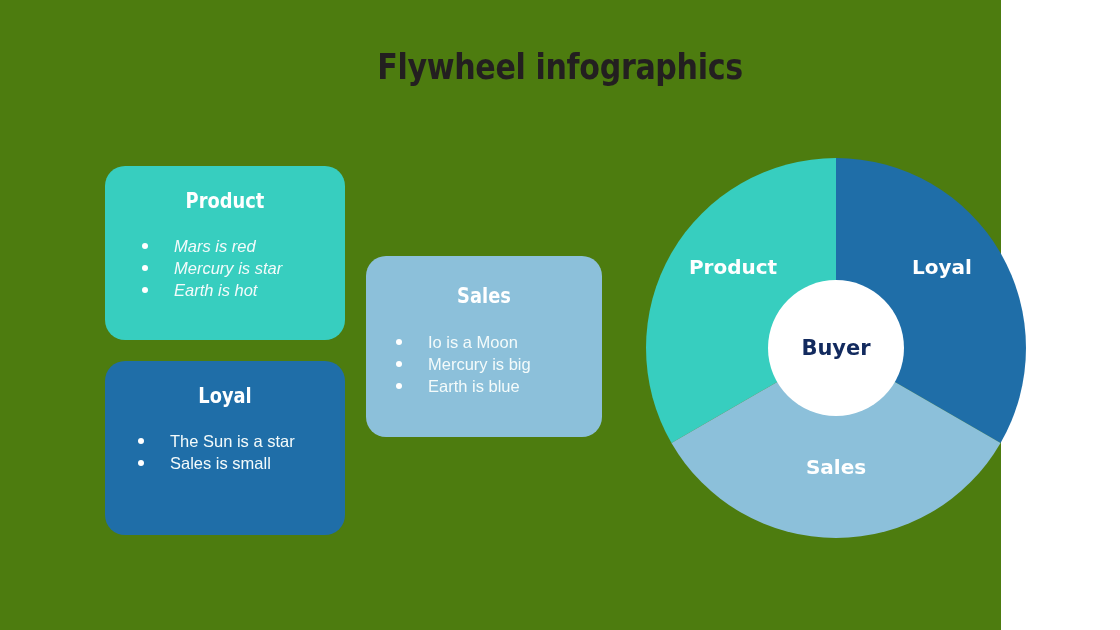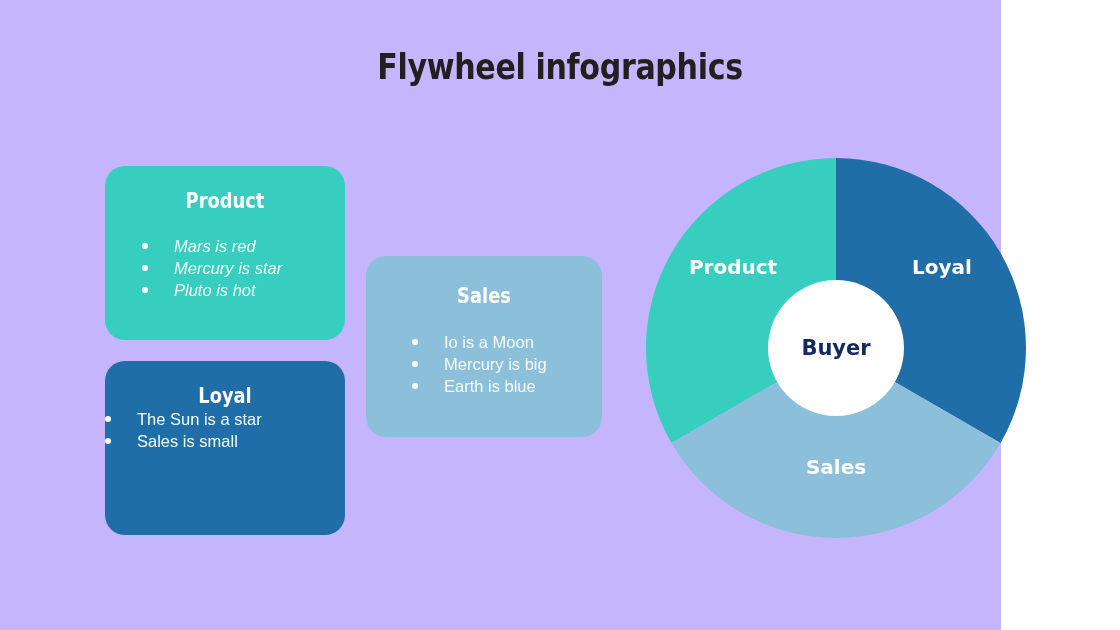--- a/index.html
+++ b/index.html
@@ -11,21 +11,21 @@
     height: 630px;
     background: #ffffff;
     font-family: "Liberation Sans", sans-serif;
     overflow: hidden;
     position: relative;
   }
   .slide {
     position: relative;
     width: 1001px;
     height: 630px;
-    background: #c4b5fd;
+    background: #4d7c0f;
   }
 
   
   .slide-title {
     position: absolute;
     left: 0;
     top: 47px;
     width: 1120px;
     text-align: center;
     font-family: "DejaVu Sans", sans-serif;
@@ -88,31 +88,31 @@
   #card-product ul.bullets { margin-top: 22px; padding-left: 37px; font-style: italic; }
 
   #card-loyal {
     left: 105px;
     top: 361px;
     width: 240px;
     height: 174px;
     background: #1f6ea8;
   }
   #card-loyal .card-title { margin-top: 23px; }
-  #card-loyal ul.bullets { }
+  #card-loyal ul.bullets { margin-top: 22px; padding-left: 33px; }
 
   #card-sales {
     left: 366px;
     top: 256px;
     width: 236px;
     height: 181px;
     background: #8cc0da;
   }
   #card-sales .card-title { margin-top: 28px; }
-  #card-sales ul.bullets { margin-top: 23px; padding-left: 46px; }
+  #card-sales ul.bullets { margin-top: 23px; padding-left: 30px; }
 
   
   #donut-wrap {
     position: absolute;
     left: 646px;
     top: 158px;
     width: 380px;
     height: 380px;
   }
   #donut-svg { display: block; }
@@ -146,21 +146,21 @@
       <li>
         <span class="dot"></span>
         <span>Mars is red</span>
       </li>
       <li>
         <span class="dot"></span>
         <span>Mercury is star</span>
       </li>
       <li>
         <span class="dot"></span>
-        <span>Pluto is hot</span>
+        <span>Earth is hot</span>
       </li>
     </ul>
   </div>
 
   <div class="card" id="card-loyal">
     <div class="card-title">Loyal</div>
     <ul class="bullets">
       <li>
         <span class="dot"></span>
         <span>The Sun is a star</span>

